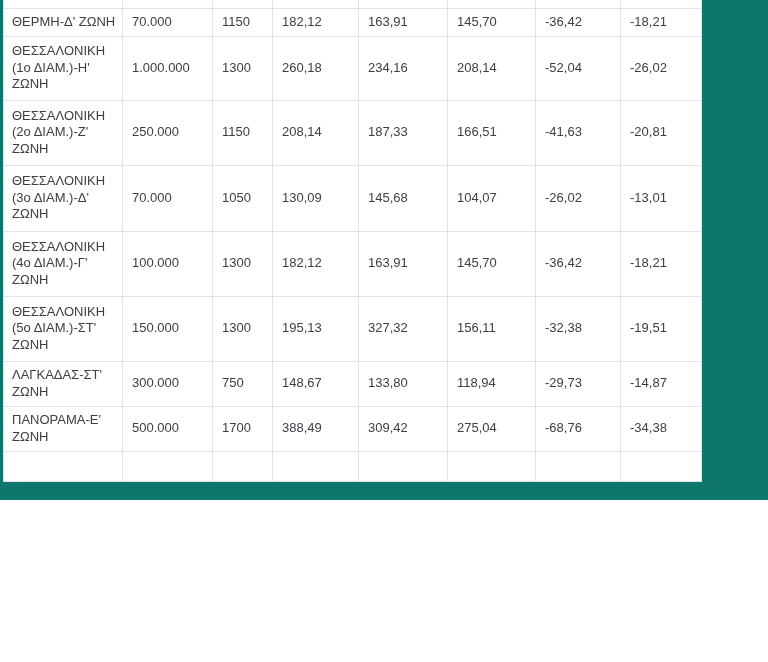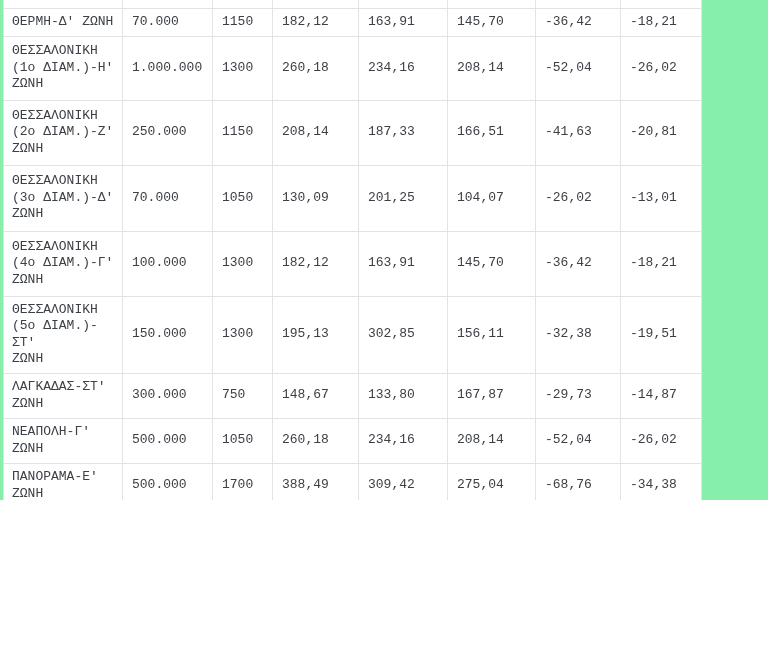--- a/index.html
+++ b/index.html
@@ -1,22 +1,22 @@
 <!DOCTYPE html>
 <html><head>
 <meta charset="utf-8">
 <style>
   html, body { margin: 0; padding: 0; }
   .screen {
     position: relative;
     width: 768px;
     height: 500px;
     overflow: hidden;
-    background: #86efac;
-    font-family: Liberation Mono, monospace;
+    background: #0f766e;
+    font-family: Liberation Sans, sans-serif;
   }
   table.zones {
     position: absolute;
     left: 3px;
     top: -17px;
     border-collapse: collapse;
     table-layout: fixed;
     width: 698px;
     background: #ffffff;
   }
@@ -100,21 +100,21 @@
           <td class="value-cell">-41,63</td>
           <td class="value-cell">-20,81</td>
         </tr>
         <tr style="height: 66px;">
           <td class="zone-cell">ΘΕΣΣΑΛΟΝΙΚΗ
 (3ο ΔΙΑΜ.)-Δ'
 ΖΩΝΗ</td>
           <td class="value-cell">70.000</td>
           <td class="value-cell">1050</td>
           <td class="value-cell">130,09</td>
-          <td class="value-cell">201,25</td>
+          <td class="value-cell">145,68</td>
           <td class="value-cell">104,07</td>
           <td class="value-cell">-26,02</td>
           <td class="value-cell">-13,01</td>
         </tr>
         <tr style="height: 65px;">
           <td class="zone-cell">ΘΕΣΣΑΛΟΝΙΚΗ
 (4ο ΔΙΑΜ.)-Γ'
 ΖΩΝΗ</td>
           <td class="value-cell">100.000</td>
           <td class="value-cell">1300</td>
@@ -124,46 +124,35 @@
           <td class="value-cell">-36,42</td>
           <td class="value-cell">-18,21</td>
         </tr>
         <tr style="height: 65px;">
           <td class="zone-cell">ΘΕΣΣΑΛΟΝΙΚΗ
 (5ο ΔΙΑΜ.)-ΣΤ'
 ΖΩΝΗ</td>
           <td class="value-cell">150.000</td>
           <td class="value-cell">1300</td>
           <td class="value-cell">195,13</td>
-          <td class="value-cell">302,85</td>
+          <td class="value-cell">327,32</td>
           <td class="value-cell">156,11</td>
           <td class="value-cell">-32,38</td>
           <td class="value-cell">-19,51</td>
         </tr>
         <tr style="height: 45px;">
           <td class="zone-cell">ΛΑΓΚΑΔΑΣ-ΣΤ'
 ΖΩΝΗ</td>
           <td class="value-cell">300.000</td>
           <td class="value-cell">750</td>
           <td class="value-cell">148,67</td>
           <td class="value-cell">133,80</td>
-          <td class="value-cell">167,87</td>
+          <td class="value-cell">118,94</td>
           <td class="value-cell">-29,73</td>
           <td class="value-cell">-14,87</td>
-        </tr>
-        <tr style="height: 45px;">
-          <td class="zone-cell">ΝΕΑΠΟΛΗ-Γ'
-ΖΩΝΗ</td>
-          <td class="value-cell">500.000</td>
-          <td class="value-cell">1050</td>
-          <td class="value-cell">260,18</td>
-          <td class="value-cell">234,16</td>
-          <td class="value-cell">208,14</td>
-          <td class="value-cell">-52,04</td>
-          <td class="value-cell">-26,02</td>
         </tr>
         <tr style="height: 45px;">
           <td class="zone-cell">ΠΑΝΟΡΑΜΑ-Ε'
 ΖΩΝΗ</td>
           <td class="value-cell">500.000</td>
           <td class="value-cell">1700</td>
           <td class="value-cell">388,49</td>
           <td class="value-cell">309,42</td>
           <td class="value-cell">275,04</td>
           <td class="value-cell">-68,76</td>

